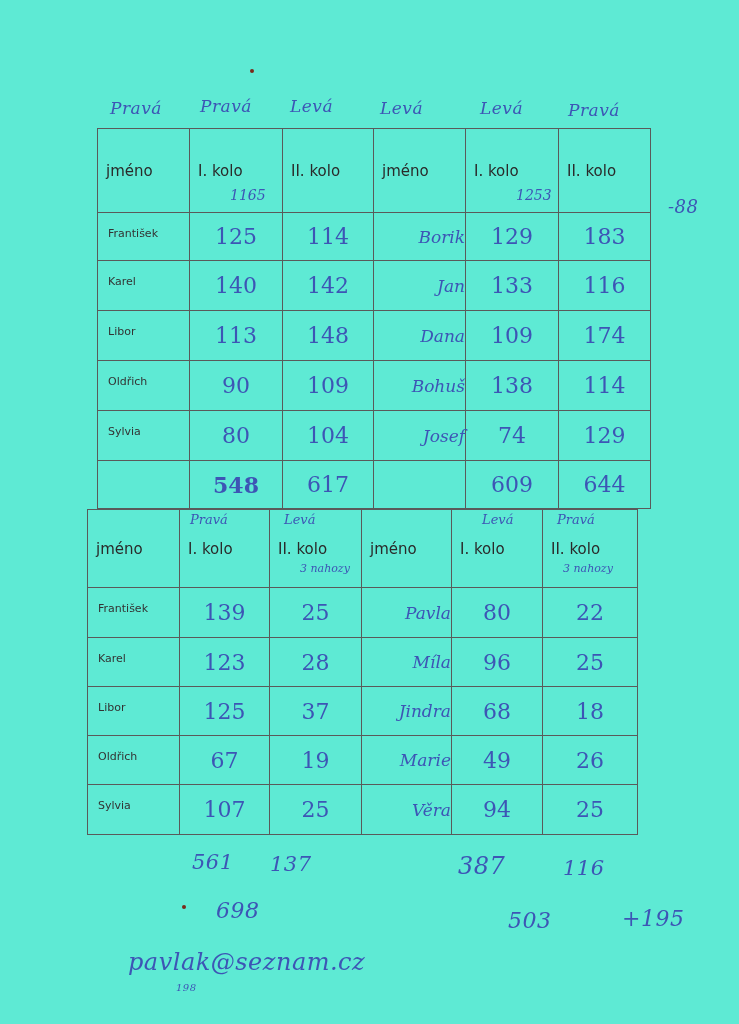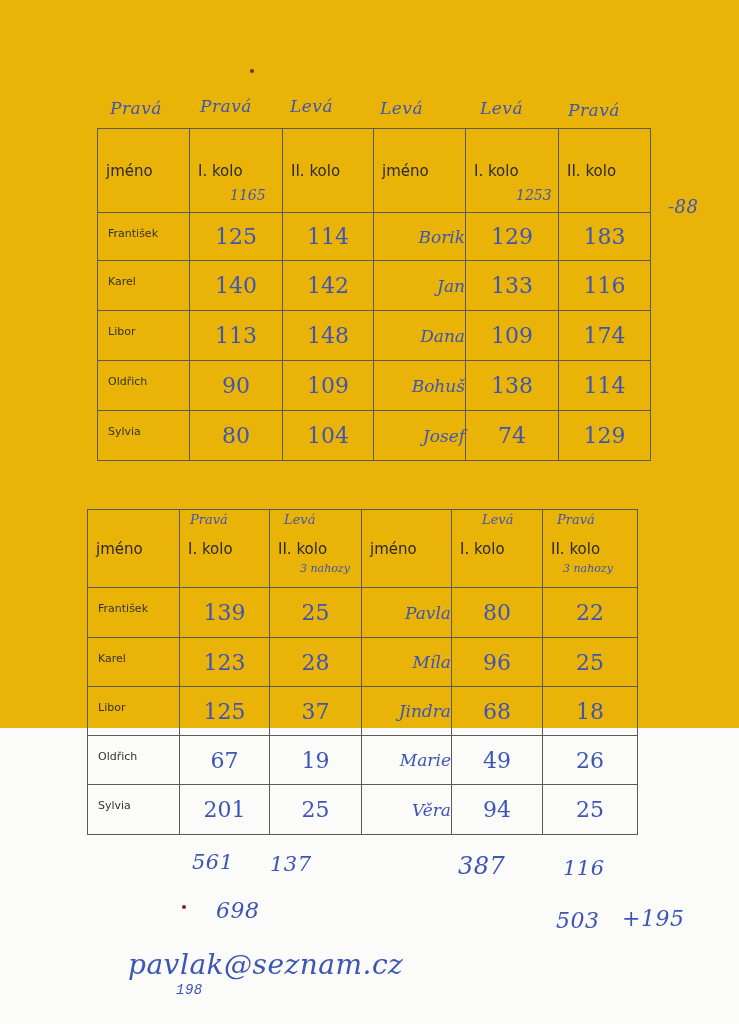--- a/index.html
+++ b/index.html
@@ -1,21 +1,21 @@
 <!DOCTYPE html>
 <html><head>
   <meta charset="utf-8">
   <style>
     html, body { margin: 0; padding: 0; }
     body {
       width: 739px; height: 1024px; overflow: hidden; position: relative;
       background: #fbfbfa;
       font-family: "Liberation Sans", sans-serif;
     }
-    .page { position: absolute; left: 0; top: 0; width: 739px; height: 728px; background: #eab308; }
+    .page { position: absolute; left: 0; top: 0; width: 739px; height: 1024px; background: #5eead4; }
     .hw {
       position: absolute; color: #3d55b5;
       font-family: "DejaVu Serif", serif; font-style: italic;
       white-space: nowrap; letter-spacing: 0.5px;
     }
     .grid { position: absolute; border-collapse: collapse; table-layout: fixed; }
     .grid td { border: 1.4px solid #5a5a5a; padding: 0; position: relative; vertical-align: middle; }
     .hdr { font-family: "DejaVu Sans", sans-serif; font-size: 15px; color: #2a2a2a; padding-left: 8px !important; }
     .name { font-family: "DejaVu Sans", sans-serif; font-size: 11px; color: #333; padding-left: 10px !important; vertical-align: top !important; padding-top: 14px !important; }
     .val { text-align: center; color: #3d55b5; font-family: "DejaVu Serif", serif; font-size: 22px; }
@@ -97,20 +97,28 @@
       <td class="val">114</td>
     </tr>
     <tr style="height:50px;">
       <td class="name">Sylvia</td>
       <td class="val">80</td>
       <td class="val">104</td>
       <td class="hname">Josef</td>
       <td class="val">74</td>
       <td class="val">129</td>
     </tr>
+    <tr style="height:48px;">
+      <td></td>
+      <td class="val tot">548</td>
+      <td class="val">617</td>
+      <td></td>
+      <td class="val">609</td>
+      <td class="val">644</td>
+    </tr>
   </tbody>
     </table>
 
   <span class="hw" style="left:668px;top:196px;font-size:18px;">-88</span>
 
   <table class="grid" style="left:87px;top:509px;width:550px;">
     <colgroup>
       <col style="width:92px">
         <col style="width:90px">
         <col style="width:92px">
@@ -168,33 +176,33 @@
     <tr style="height:49px;">
       <td class="name">Oldřich</td>
       <td class="val">67</td>
       <td class="val">19</td>
       <td class="hname">Marie</td>
       <td class="val">49</td>
       <td class="val">26</td>
     </tr>
     <tr style="height:50px;">
       <td class="name">Sylvia</td>
-      <td class="val">201</td>
+      <td class="val">107</td>
       <td class="val">25</td>
       <td class="hname">Věra</td>
       <td class="val">94</td>
       <td class="val">25</td>
     </tr>
   </tbody>
     </table>
 
   <span class="hw" style="left:192px;top:850px;font-size:21px;">561</span>
   <span class="hw" style="left:270px;top:852px;font-size:21px;">137</span>
   <span class="hw" style="left:458px;top:852px;font-size:24px;">387</span>
   <span class="hw" style="left:563px;top:856px;font-size:21px;">116</span>
 
   <span class="hw" style="left:216px;top:898px;font-size:22px;">698</span>
-  <span class="hw" style="left:508px;top:908px;font-size:22px;margin-left:48px;">503</span>
+  <span class="hw" style="left:508px;top:908px;font-size:22px;">503</span>
   <span class="hw" style="left:622px;top:906px;font-size:22px;">+195</span>
 
-  <span class="hw" style="left:128px;top:948px;font-size:28px;">pavlak@seznam.cz</span>
-  <span class="hw" style="left:176px;top:982px;font-size:14px;font-family:Liberation Mono, monospace;">198</span>
+  <span class="hw" style="left:128px;top:948px;font-size:24px;">pavlak@seznam.cz</span>
+  <span class="hw" style="left:176px;top:982px;font-size:10px;">198</span>
 </div>
 
 </body></html>

